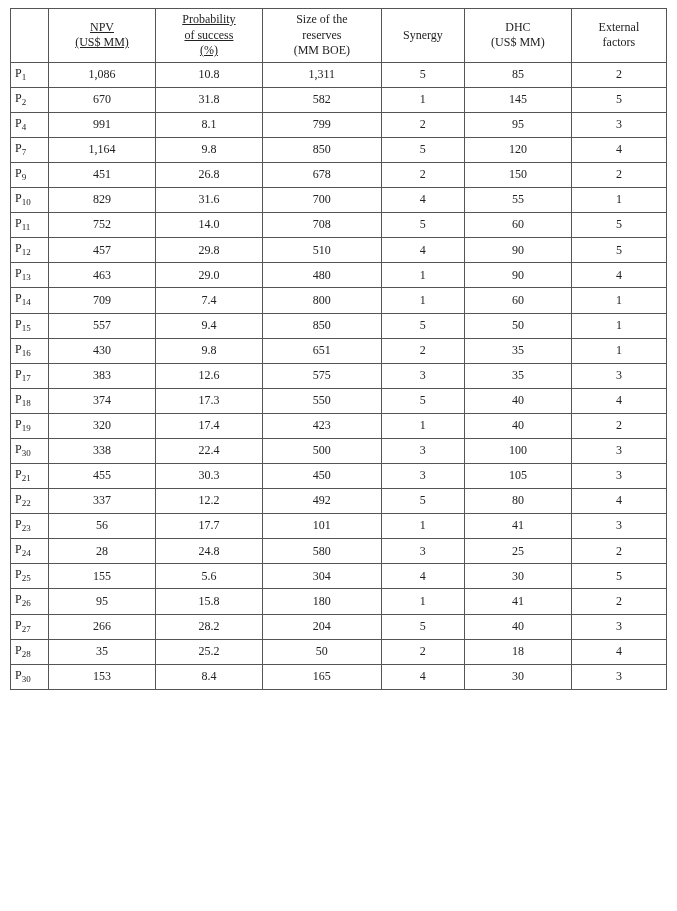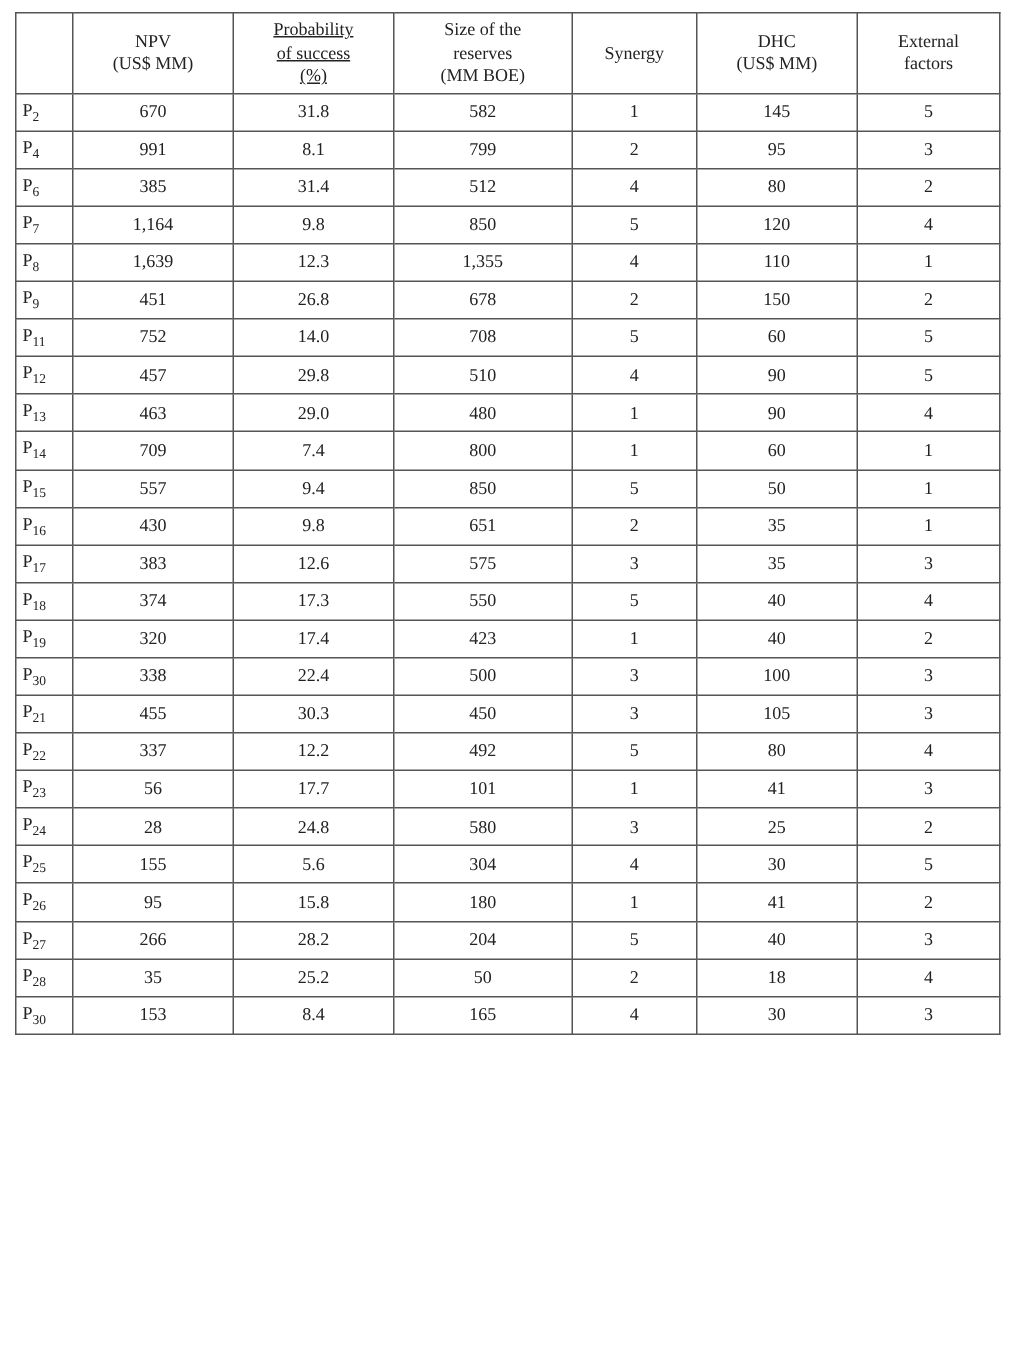--- a/index.html
+++ b/index.html
@@ -43,82 +43,82 @@
     }
   </style>
 </head>
 <body>
 
 <div class="table-container">
   <table>
     <thead>
       <tr>
         <th style="width:32px;"></th>
-        <th style="width:90px;">NPV<br>(US$ MM)</th>
+        <th style="width:90px;text-decoration:underline;">NPV<br>(US$ MM)</th>
         <th style="width:90px;text-decoration:underline;">Probability<br>of success<br>(%)</th>
         <th style="width:100px;font-family:Liberation Serif, serif;">Size of the<br>reserves<br>(MM BOE)</th>
         <th style="width:70px;">Synergy</th>
         <th style="width:90px;">DHC<br>(US$ MM)</th>
         <th style="width:80px;">External<br>factors</th>
       </tr>
     </thead>
     <tbody id="table-body">
+    <tr>
+          <td>P<sub>1</sub></td>
+          <td>1,086</td>
+          <td>10.8</td>
+          <td>1,311</td>
+          <td>5</td>
+          <td>85</td>
+          <td>2</td>
+        </tr>
         <tr>
           <td>P<sub>2</sub></td>
           <td>670</td>
           <td>31.8</td>
           <td>582</td>
           <td>1</td>
           <td>145</td>
           <td>5</td>
         </tr>
         <tr>
           <td>P<sub>4</sub></td>
           <td>991</td>
           <td>8.1</td>
           <td>799</td>
           <td>2</td>
           <td>95</td>
           <td>3</td>
         </tr>
         <tr>
-          <td>P<sub>6</sub></td>
-          <td>385</td>
-          <td>31.4</td>
-          <td>512</td>
-          <td>4</td>
-          <td>80</td>
-          <td>2</td>
-        </tr>
-        <tr>
           <td>P<sub>7</sub></td>
           <td>1,164</td>
           <td>9.8</td>
           <td>850</td>
           <td>5</td>
           <td>120</td>
           <td>4</td>
         </tr>
         <tr>
-          <td>P<sub>8</sub></td>
-          <td>1,639</td>
-          <td>12.3</td>
-          <td>1,355</td>
-          <td>4</td>
-          <td>110</td>
-          <td>1</td>
-        </tr>
-        <tr>
           <td>P<sub>9</sub></td>
           <td>451</td>
           <td>26.8</td>
           <td>678</td>
           <td>2</td>
           <td>150</td>
           <td>2</td>
+        </tr>
+        <tr>
+          <td>P<sub>10</sub></td>
+          <td>829</td>
+          <td>31.6</td>
+          <td>700</td>
+          <td>4</td>
+          <td>55</td>
+          <td>1</td>
         </tr>
         <tr>
           <td>P<sub>11</sub></td>
           <td>752</td>
           <td>14.0</td>
           <td>708</td>
           <td>5</td>
           <td>60</td>
           <td>5</td>
         </tr>

